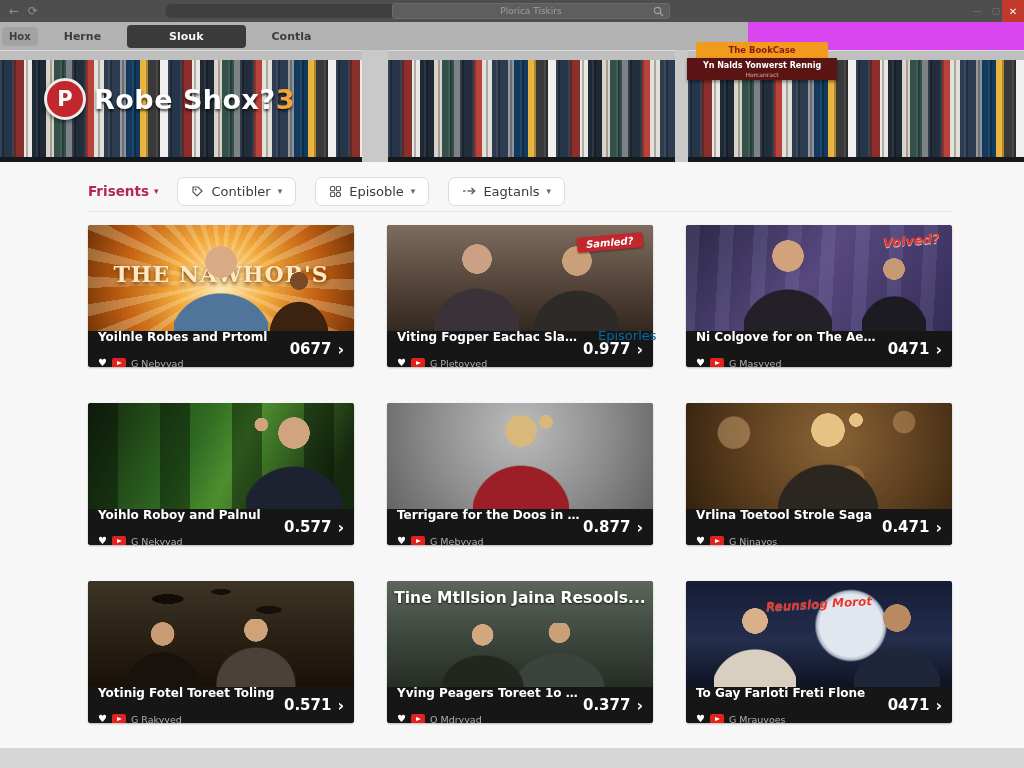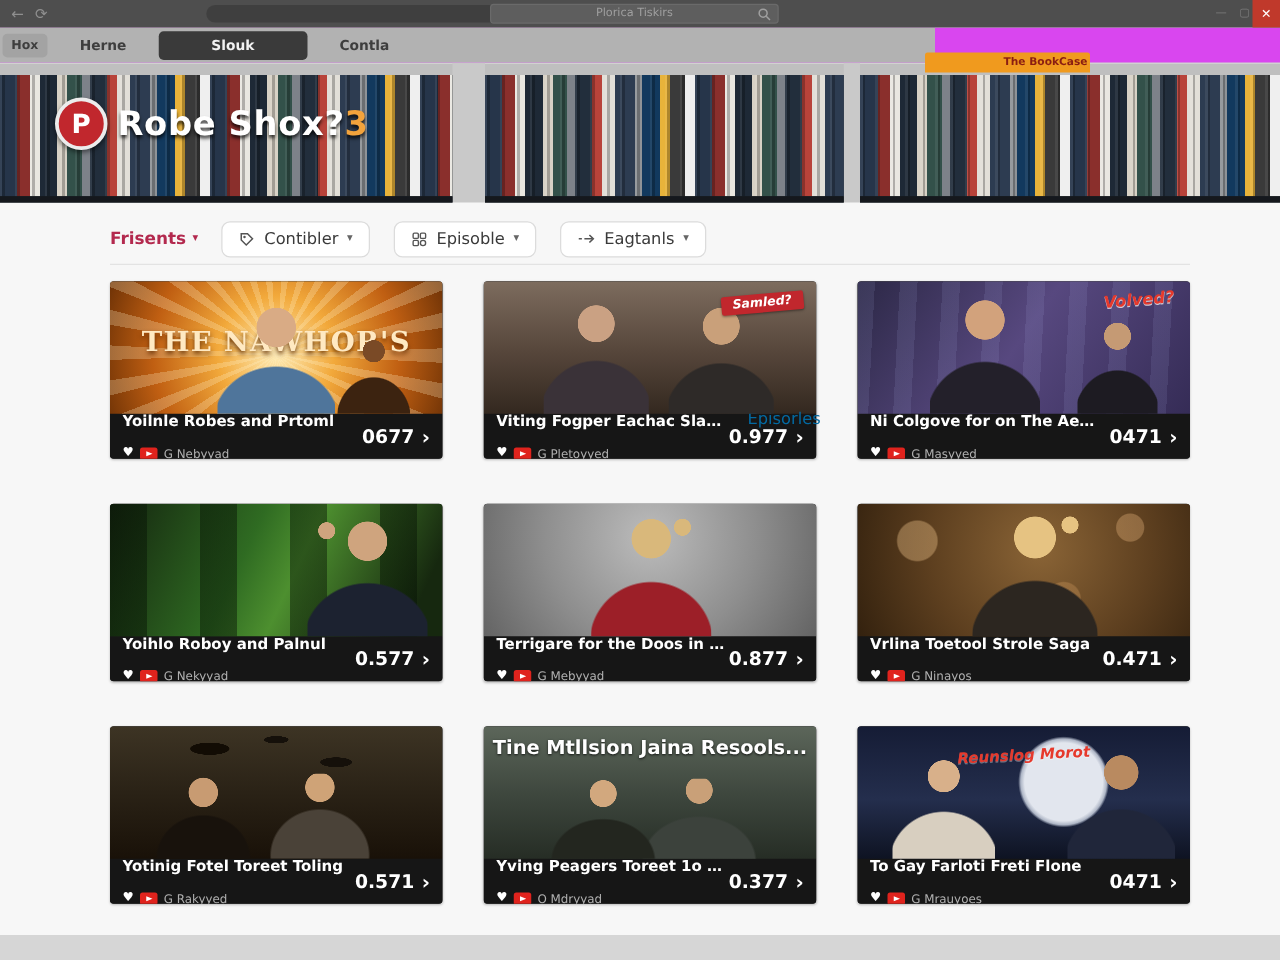--- a/index.html
+++ b/index.html
@@ -3,21 +3,21 @@
 <meta charset="utf-8">
 <style>
   *{box-sizing:border-box;margin:0;padding:0}
   html,body{width:1024px;height:768px;overflow:hidden}
   body{font-family:"DejaVu Sans","Liberation Sans",sans-serif;background:#f7f7f7;position:relative}
 
   
   .browser-bar{position:absolute;left:0;top:0;width:1024px;height:22px;background:#4e4e4e;display:flex;align-items:center;z-index:6}
   .b-icon{color:#8f8f8f;font-size:12px;margin-left:9px;cursor:default}
   .browser-tab{position:absolute;left:165px;top:4px;width:235px;height:14px;border-radius:7px;background:rgba(0,0,0,.18)}
-  .search-box{position:absolute;left:392px;top:3px;width:231px;height:16px;background:#5e5e5e;border:1px solid #6a6a6a;border-radius:3px;display:flex;align-items:center;justify-content:center;color:#9f9f9f;font-size:9px}
+  .search-box{position:absolute;left:392px;top:3px;width:278px;height:16px;background:#5e5e5e;border:1px solid #6a6a6a;border-radius:3px;display:flex;align-items:center;justify-content:center;color:#9f9f9f;font-size:9px}
   .search-box svg{position:absolute;right:5px;top:2px}
   .win-ctrls{position:absolute;right:24px;top:0;height:22px;display:flex;align-items:center;gap:10px;color:#7c7c7c;font-size:9px}
   .close-btn{position:absolute;right:0;top:0;width:22px;height:22px;background:#c0392b;color:#fff;font-size:10px;display:flex;align-items:center;justify-content:center}
 
   
   .nav-bar{position:absolute;left:0;top:22px;width:1024px;height:28px;background:#d946ef;z-index:5}
   .nav-strip{position:absolute;left:0;top:0;width:748px;height:28px;background:#b2b2b2;display:flex;align-items:center}
   .nav-tab{font-size:11px;color:#3e3e3e;padding:4px 14px;margin-left:12px;border-radius:4px;white-space:nowrap;font-weight:bold}
   .nav-tab.small{margin-left:2px;padding:4px 7px;background:#a3a3a3;font-size:10px}
   .nav-tab.active{background:#3a3a3a;color:#f2f2f2;padding:5px 42px}
@@ -30,21 +30,21 @@
     repeating-linear-gradient(90deg, rgba(255,255,255,.07) 0 2px, rgba(0,0,0,.25) 2px 4px, transparent 4px 12px),
     repeating-linear-gradient(90deg,
       #26354a 0 14px,#8a2f2c 14px 24px,#e9e7e1 24px 32px,#1e2936 32px 46px,
       #d8d2c6 46px 54px,#33514a 54px 66px,#7d8289 66px 72px,#222e3c 72px 86px,
       #b8433a 86px 94px,#e2dfd8 94px 104px,#2d3c51 104px 120px,#8f9397 120px 126px,
       #12395e 126px 140px,#e8b33a 140px 148px,#3a3a3a 148px 160px,#efefef 160px 168px)}
   .logo{position:absolute;left:44px;top:28px;display:flex;align-items:center;gap:8px;z-index:4}
   .logo-badge{width:42px;height:42px;border-radius:50%;background:#c1272d;border:3px solid #ececec;color:#fff;font-weight:bold;font-size:21px;display:flex;align-items:center;justify-content:center;box-shadow:0 2px 4px rgba(0,0,0,.5)}
   .logo-text{font-size:27px;font-weight:bold;color:#fff;text-shadow:0 2px 3px rgba(0,0,0,.75);letter-spacing:.5px}
   .logo-accent{color:#f2a33c}
-  .shelf-badge{position:absolute;left:731px;top:-8px;z-index:5;width:150px;text-align:right}
+  .shelf-badge{position:absolute;left:687px;top:-8px;z-index:5;width:150px;text-align:center}
   .sb-orange{margin:0 9px;background:#f09a1e;color:#8a1d12;font-size:8.5px;font-weight:bold;padding:3px 2px;border-radius:2px 2px 0 0}
   .sb-dark{background:#5a1414;color:#fff;font-size:8px;font-weight:bold;padding:3px 2px 2px;box-shadow:0 2px 3px rgba(0,0,0,.4)}
   .sb-cap{font-size:6px;font-weight:normal;color:#d8b0a8;margin-top:1px}
 
   
   .filter-row{position:absolute;left:88px;top:176px;height:30px;display:flex;align-items:center;gap:19px}
   .presets{display:flex;align-items:center;gap:5px;color:#b3294e;font-size:13.5px;font-weight:bold;cursor:pointer}
   .f-btn{display:flex;align-items:center;gap:7px;height:29px;padding:0 13px;background:#fff;border:1px solid #dcdcdc;border-radius:7px;font-size:13px;color:#3a3a3a;cursor:pointer}
   .caret{font-size:9px;color:#666}
   .f-btn svg{flex:0 0 auto}
@@ -149,20 +149,24 @@
     </div>
   <div class="shelf-panel p3">
       <div class="books"></div>
     </div>
   <div class="logo">
     <div class="logo-badge">P</div>
     <div class="logo-text"><span>Robe Shox?</span><span class="logo-accent">3</span></div>
   </div>
   <div class="shelf-badge">
     <div class="sb-orange">The BookCase</div>
+    <div class="sb-dark">
+      <span>Yn Nalds Yonwerst Rennig</span>
+      <div class="sb-cap">Horcanract</div>
+    </div>
   </div>
 </div>
 
 <div class="filter-row">
   <div class="presets">
     <span>Frisents</span>
     <span class="caret" style="color:#b3294e">▾</span>
   </div>
   <div class="f-btn">
     <svg width="13" height="13" viewBox="0 0 13 13">

